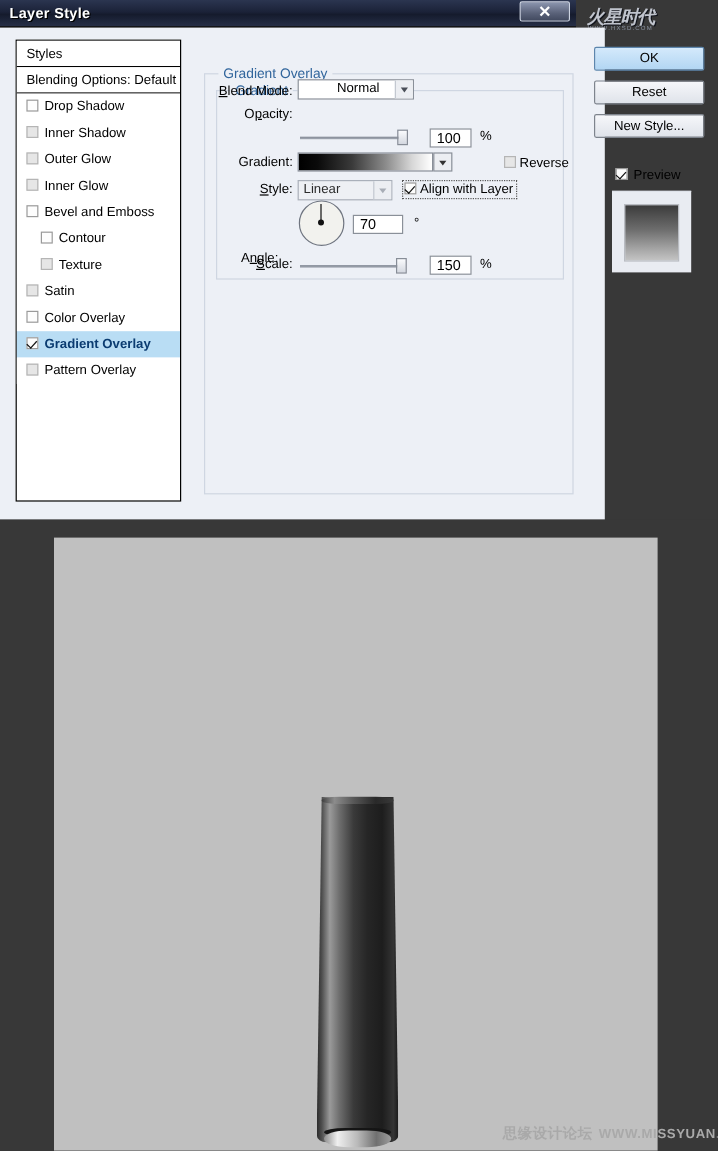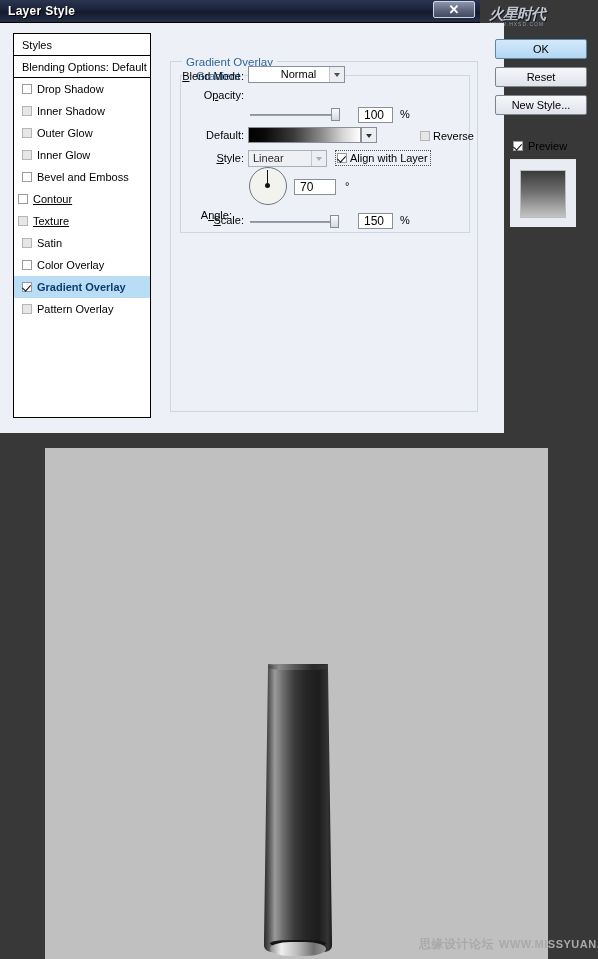--- a/index.html
+++ b/index.html
@@ -112,21 +112,21 @@
   .style-row {
     height: 22px;
     line-height: 22px;
     padding-left: 8px;
     font-size: 11px;
     white-space: nowrap;
     box-sizing: border-box;
     background: #fff;
     cursor: default;
   }
-  .style-row.indent { padding-left: 4px; text-decoration: underline; }
+  .style-row.indent { padding-left: 20px; }
   .style-row.selected {
     background: #b9ddf4;
     color: #0b3c71;
     font-weight: bold;
   }
   .cb {
     display: inline-block;
     width: 10px; height: 10px;
     border: 1px solid #9a9a9a;
     background: #fdfdfd;
@@ -456,21 +456,21 @@
     <span>Normal</span>
     <span class="arrow"></span>
   </div>
 
   <div class="lbl" style="left:150px; top:66px; width:94px;">O<u>p</u>acity:</div>
   <div class="slider-track" style="left:250px; top:91px; width:87px;"></div>
   <div class="slider-thumb" style="left:331px; top:85px;"></div>
   <div class="numfield" style="left:358px; top:84px; width:35px;">100</div>
   <div class="unit" style="left:400px; top:85px;">%</div>
 
-  <div class="lbl" style="left:150px; top:106px; width:94px;">Default:</div>
+  <div class="lbl" style="left:150px; top:106px; width:94px;">Gradient:</div>
   <div id="gradient-swatch"></div>
   <div id="gradient-dd"></div>
   <div class="cb-lbl" style="left:384px; top:107px;padding-left:36px;">
     <span class="cb dim"></span><span>Reverse</span>
   </div>
 
   <div class="lbl" style="left:150px; top:129px; width:94px;"><u>S</u>tyle:</div>
   <div class="combo disabled" style="left:248px; top:127px; width:79px;">
     <span>Linear</span>
     <span class="arrow"></span>

